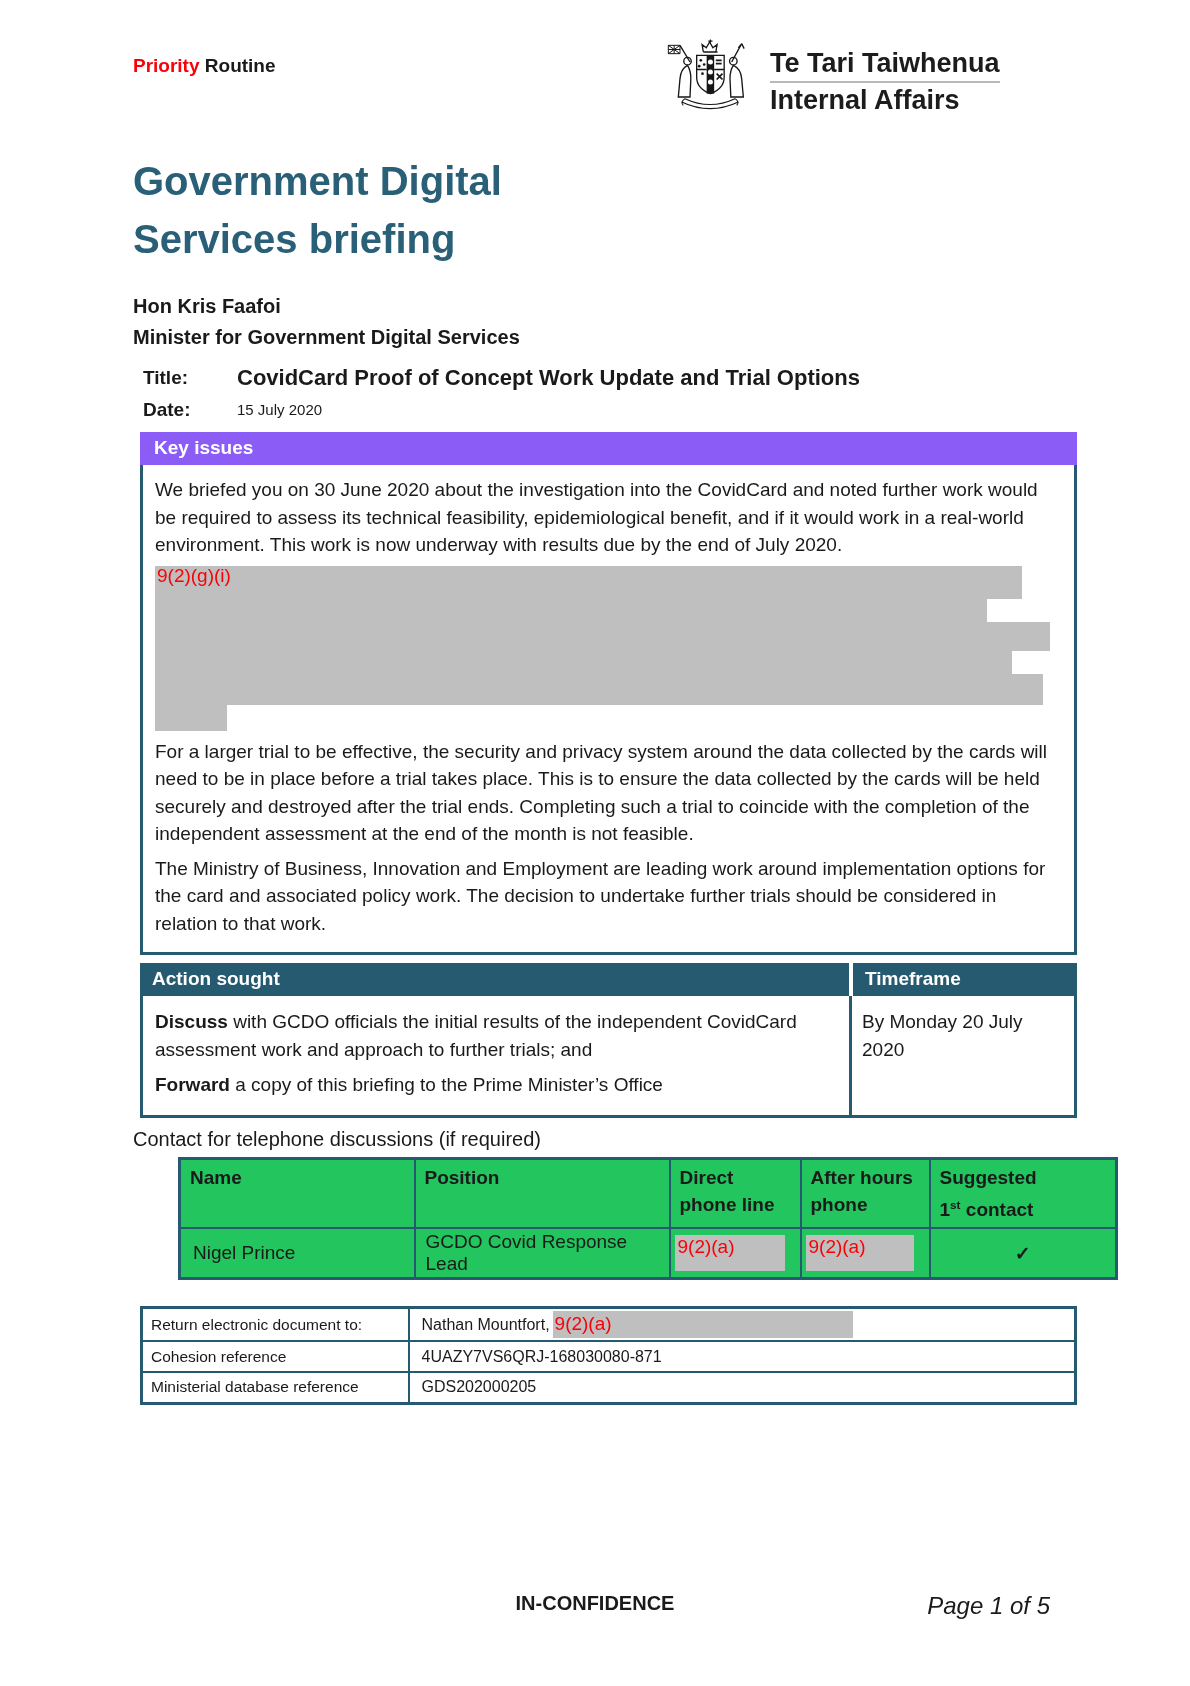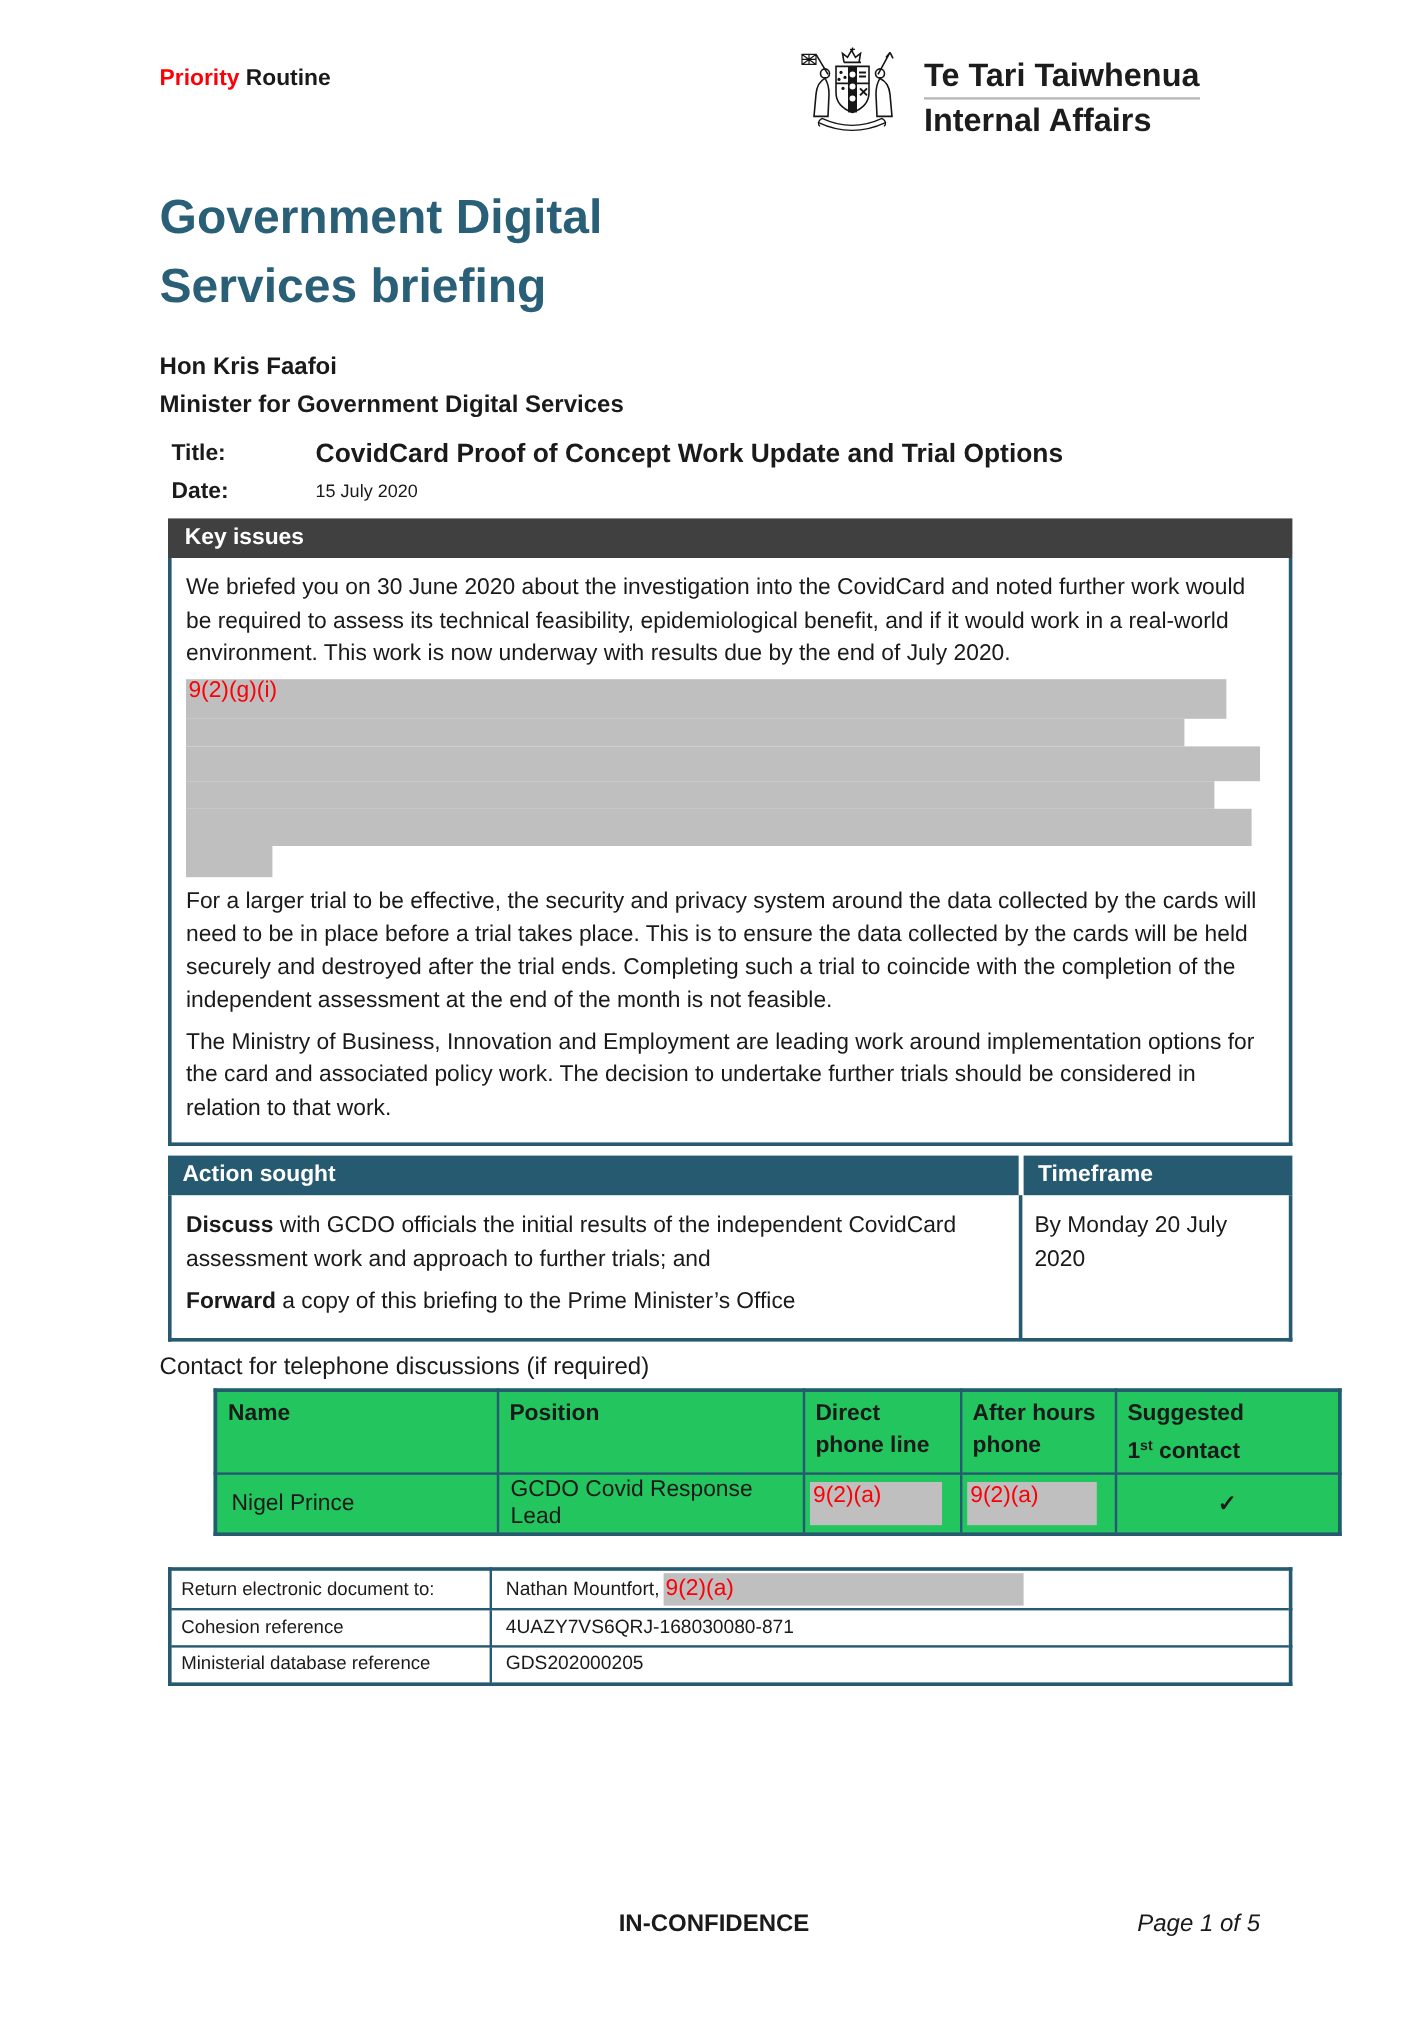--- a/index.html
+++ b/index.html
@@ -14,28 +14,28 @@
   .logo svg{display:block;}
   .logo-text{display:flex;flex-direction:column;}
   .logo-text .l1,.logo-text .l2{font-size:27px;font-weight:bold;color:#1c1c1c;line-height:31px;white-space:nowrap;}
   .logo-sep{height:2px;background:#b9b9b9;margin:2px 0 2px;}
 
   h1.doc-title{left:133px;top:152px;margin:0;font-size:40px;line-height:58px;font-weight:bold;color:#2a6077;}
 
   .recipient{left:133px;top:291px;font-size:20px;font-weight:bold;line-height:31px;}
 
   .meta{left:143px;top:362px;}
-  .meta-row{display:flex;gap:26px;}
+  .meta-row{display:flex;}
   .meta-label{width:94px;font-weight:bold;font-size:19px;line-height:32px;}
   .meta-title{font-weight:bold;font-size:22px;line-height:32px;}
   .meta-date{font-size:15px;line-height:32px;}
 
   
   .key-box{left:140px;top:432px;width:937px;box-sizing:border-box;}
-  .band{background:#404040;color:#fff;font-weight:bold;font-size:19px;padding:5px 14px 6px;}
+  .band{background:#8b5cf6;color:#fff;font-weight:bold;font-size:19px;padding:5px 14px 6px;}
   .key-body{border:3px solid #265a70;border-top:0;padding:4px 12px 8px;box-sizing:border-box;background:#fff;}
   .key-body p{font-size:19px;line-height:27.5px;margin:7px 0;}
 
   .redaction{position:relative;margin:4px 0 2px;}
   .r-row{background:#bfbfbf;}
   .r-a{height:33px;margin-right:40px;}
   .r-b{height:23px;margin-right:75px;}
   .r-c{height:29px;margin-right:12px;}
   .r-d{height:23px;margin-right:50px;}
   .r-e{height:31px;margin-right:19px;}
@@ -74,21 +74,21 @@
   .refs-table{left:140px;top:1306px;width:937px;border-collapse:collapse;table-layout:fixed;background:#fff;border:3px solid #265a70;}
   .refs-table td{border:2px solid #265a70;height:31px;padding:2px 6px;box-sizing:border-box;}
   .ref-label{font-size:15.5px;padding-left:8px !important;}
   .ref-value{font-size:16px;padding-left:12px !important;}
   .ref-flex{display:flex;align-items:center;}
   .ref-redact{display:inline-block;background:#bfbfbf;width:300px;height:27px;margin-left:3px;}
   .ref-redact span{color:#fb0007;font-size:19px;line-height:25px;padding-left:2px;display:inline-block;}
 
   
   .footer-center{left:0;right:0;top:1592px;text-align:center;font-weight:bold;font-size:20px;}
-  .footer-right{right:140px;top:1592px;font-size:20px;font-style:italic;}
+  .footer-right{right:140px;top:1592px;font-size:24px;font-style:italic;}
 </style>
 </head>
 <body>
 
 <div class="abs priority">
   <span class="red">Priority</span>
   <span>Routine</span>
 </div>
 
 <div class="abs logo">

